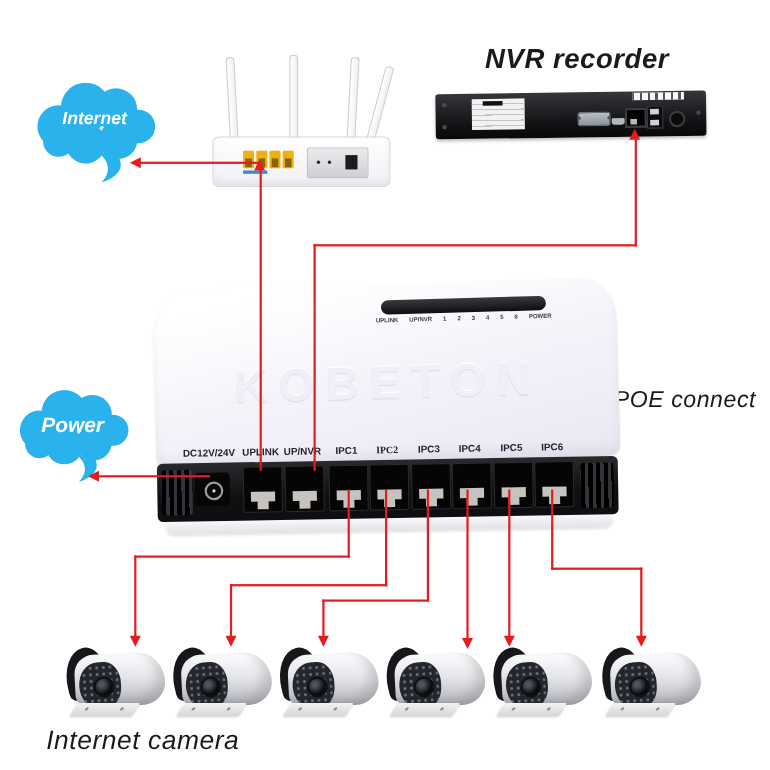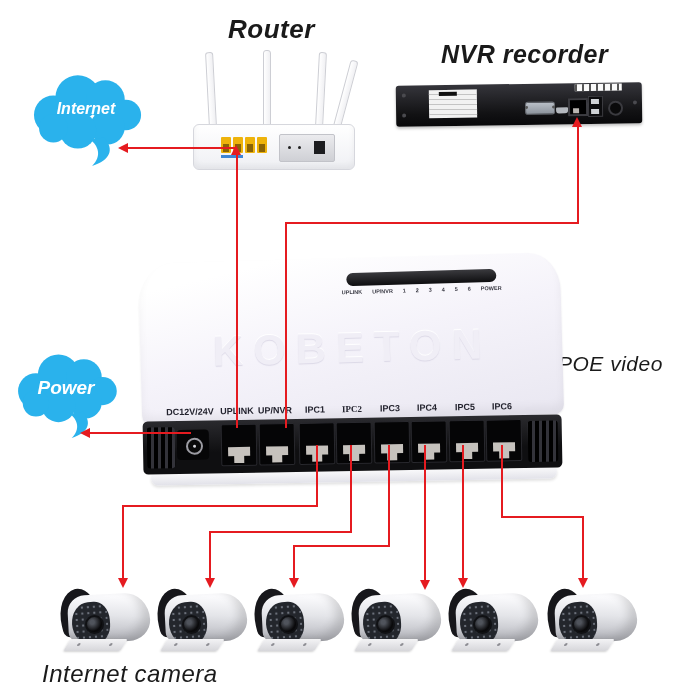--- a/index.html
+++ b/index.html
@@ -100,23 +100,22 @@
   .cam-base{position:absolute;left:7px;top:53px;width:57px;height:12px;transform:skewX(-32deg);
        background:linear-gradient(#f3f3f5,#d6d6da);border-radius:2px;box-shadow:0 1px 2px rgba(0,0,0,.18);}
   .cam-base::before,.cam-base::after{content:"";position:absolute;top:4px;width:3px;height:3px;border-radius:50%;background:#8e8e94;}
   .cam-base::before{left:10px;} .cam-base::after{right:12px;}
 </style>
 </head>
 <body>
 
 <div class="stage">
 
-  <div class="title" style="left:228px;top:14px;font-size:26px;">Router</div>
   <div class="title" style="left:441px;top:40px;font-size:25px;">NVR recorder</div>
-  <div class="title" style="left:558px;top:352px;font-size:21px;font-weight:normal;">POE video</div>
+  <div class="title" style="left:558px;top:352px;font-size:21px;font-weight:normal;">POE connect</div>
   <div class="title" style="left:42px;top:660px;font-size:24px;font-weight:normal;">Internet camera</div>
 
   <div class="cloud" style="left:22px;top:66px;width:128px;height:102px;">
     <svg width="128" height="102" viewBox="0 0 120 100">
       <g fill="#2ab2ec">
         <circle cx="28" cy="48" r="19"></circle>
           <circle cx="52" cy="31" r="22"></circle>
           <circle cx="79" cy="33" r="19"></circle>
         <circle cx="99" cy="48" r="15"></circle>
           <circle cx="81" cy="60" r="17"></circle>

